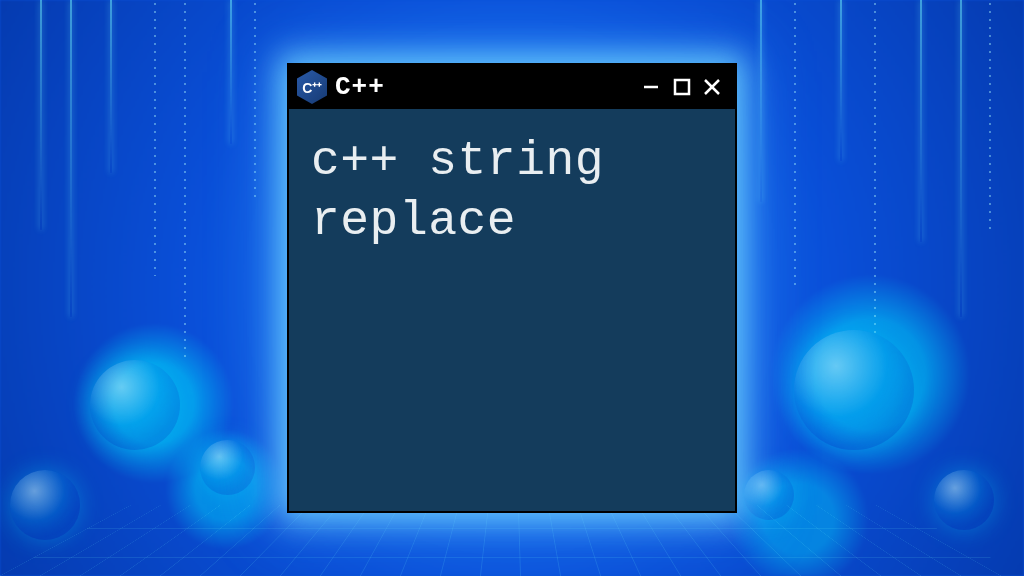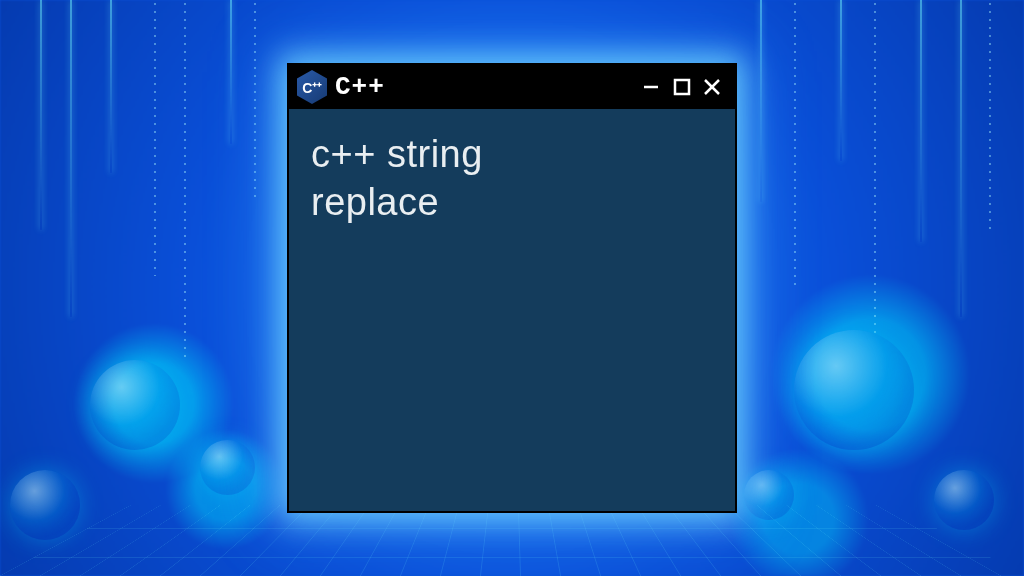--- a/index.html
+++ b/index.html
@@ -74,22 +74,22 @@
     }
     .winbtns { margin-left: auto; display: flex; align-items: center; gap: 4px; }
     .winbtn { color: #fff; display: inline-flex; align-items: center; justify-content: center; width: 26px; height: 26px; cursor: pointer; }
     .winbtn svg { display: block; }
     .body {
       flex: 1;
       padding: 22px 22px;
     }
     .body .text {
       color: #e9eef1;
-      font-family: Liberation Sans, sans-serif;
-      font-size: 38px;
+      font-family: Liberation Mono, monospace;
+      font-size: 48px;
       line-height: 1.25;
       white-space: pre-wrap;
       letter-spacing: 0.5px;
     }
     .cpp-badge {
       width: 30px; height: 34px; position: relative; flex: 0 0 auto;
     }
     .hex {
       width: 30px; height: 34px;
       background: linear-gradient(135deg, #2a5aa8, #163a74);

